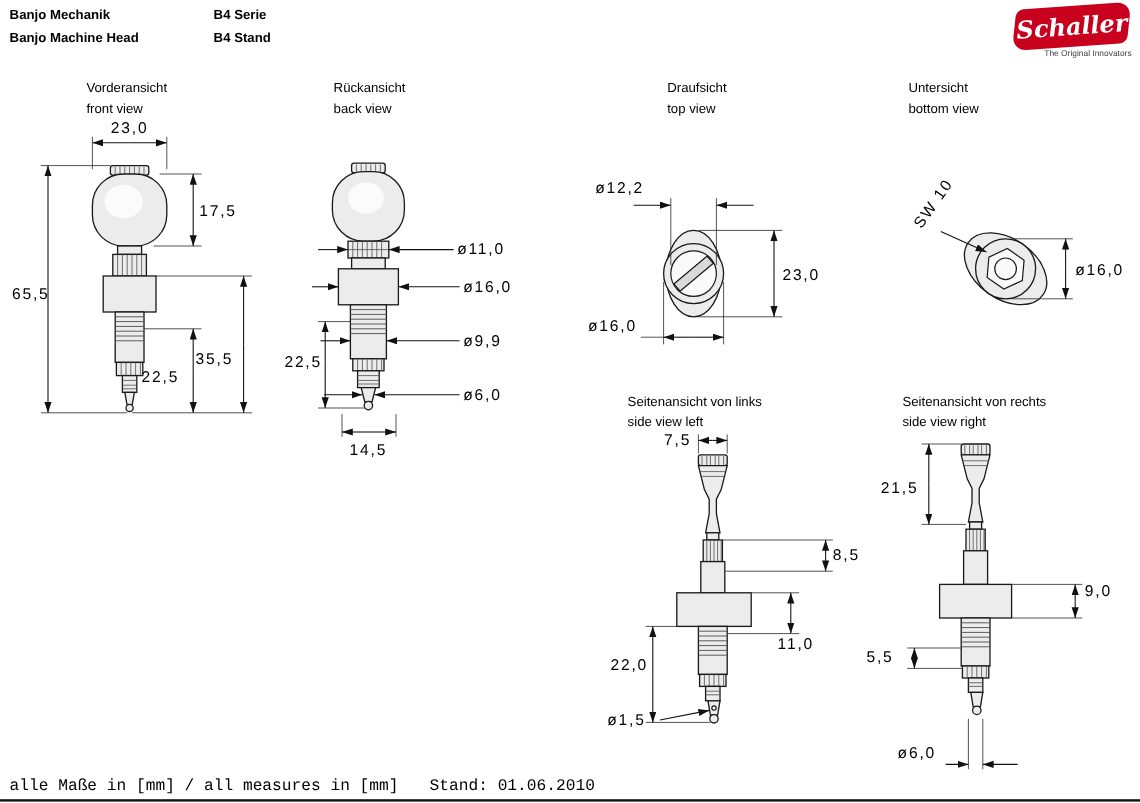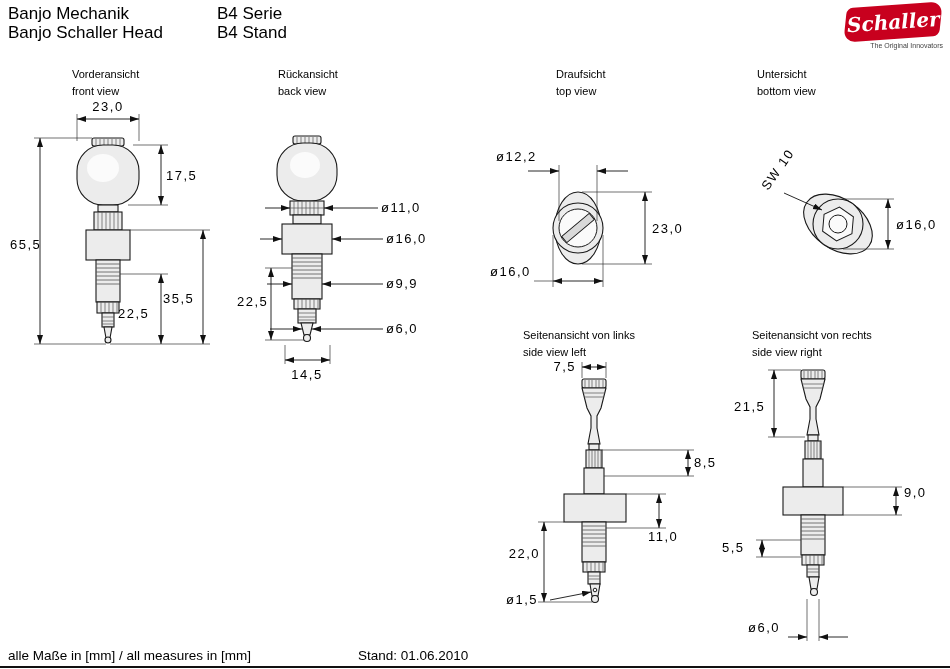--- a/index.html
+++ b/index.html
@@ -1,24 +1,24 @@
 <!DOCTYPE html>
 <html><head>
 <meta charset="utf-8">
 <style>
   html,body{margin:0;padding:0;}
   body{
     width:950px;height:669px;position:relative;background:#fff;overflow:hidden;
     font-family:"Liberation Sans",sans-serif;color:#000;
   }
-  .hdr{position:absolute;font-size:17px;font-weight:normal;line-height:19px;}
+  .hdr{position:absolute;font-size:11px;font-weight:bold;line-height:19px;}
   .hdr div{white-space:nowrap;}
   .view-label{position:absolute;font-size:11px;line-height:17px;}
   .view-label div{white-space:nowrap;}
-  .footer{position:absolute;font-size:13.5px;top:648px;white-space:nowrap;}
+  .footer{position:absolute;font-size:13.5px;top:648px;white-space:nowrap;font-family:Liberation Mono, monospace;}
   .bottom-rule{position:absolute;left:0;right:0;top:666px;height:2px;background:#111;}
   .logo{position:absolute;left:845px;top:5px;width:100px;}
   .logo-mark{width:96px;height:34px;background:#c8001e;transform:rotate(-4deg) skewX(-10deg);
     border-radius:6px 12px 6px 12px;display:flex;align-items:center;justify-content:center;}
   .logo-text{transform:skewX(10deg);color:#fff;font-family:"DejaVu Serif",serif;
     font-style:italic;font-weight:bold;font-size:20px;}
   .logo-tagline{font-size:7px;color:#444;text-align:right;margin-top:3px;padding-right:2px;}
   .view-svg{position:absolute;overflow:visible;}
   .ol{fill:#ececec;stroke:#1a1a1a;stroke-width:1.1;}
   .ol2{fill:#fafafa;stroke:#1a1a1a;stroke-width:1;}
@@ -28,23 +28,23 @@
   .thr{stroke:#555;stroke-width:0.8;fill:none;}
   .xl{stroke:#333;stroke-width:0.7;fill:none;}
   .dl{stroke:#111;stroke-width:0.9;fill:none;}
   text.dim{font-family:"Liberation Sans",sans-serif;font-size:13px;letter-spacing:1.5px;fill:#000;}
 </style>
 </head>
 <body>
 
 <div class="hdr" style="left:8px;top:4px;">
   <div>Banjo Mechanik</div>
-  <div>Banjo Schaller Head</div>
-</div>
-<div class="hdr" style="left:178px;top:4px;margin-left:39px;">
+  <div>Banjo Machine Head</div>
+</div>
+<div class="hdr" style="left:178px;top:4px;">
   <div>B4 Serie</div>
   <div>B4 Stand</div>
 </div>
 
 <div class="logo">
   <div class="logo-mark">
     <span class="logo-text">Schaller</span>
   </div>
   <div class="logo-tagline">The Original Innovators</div>
 </div>

